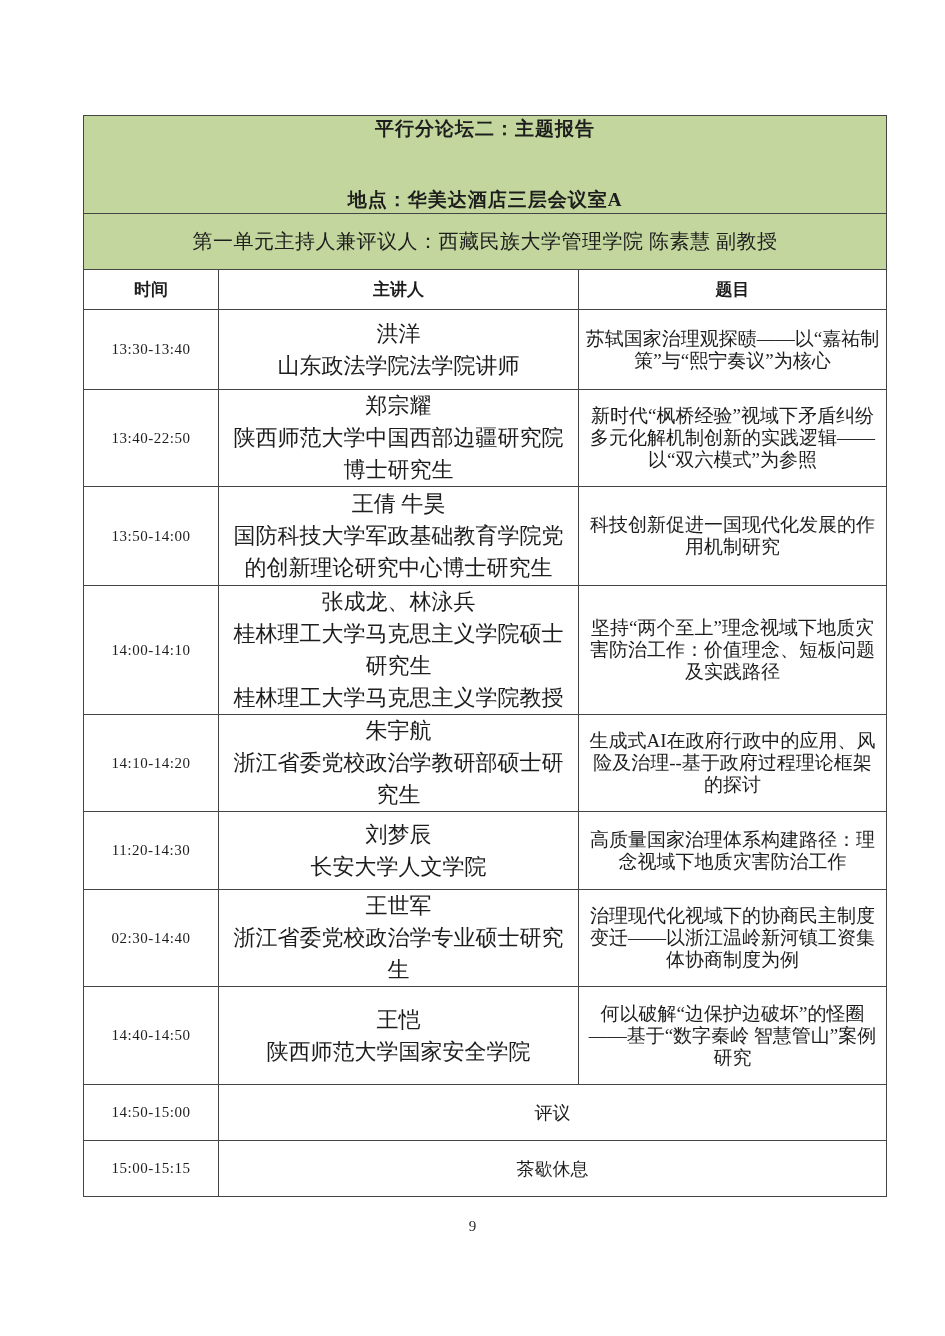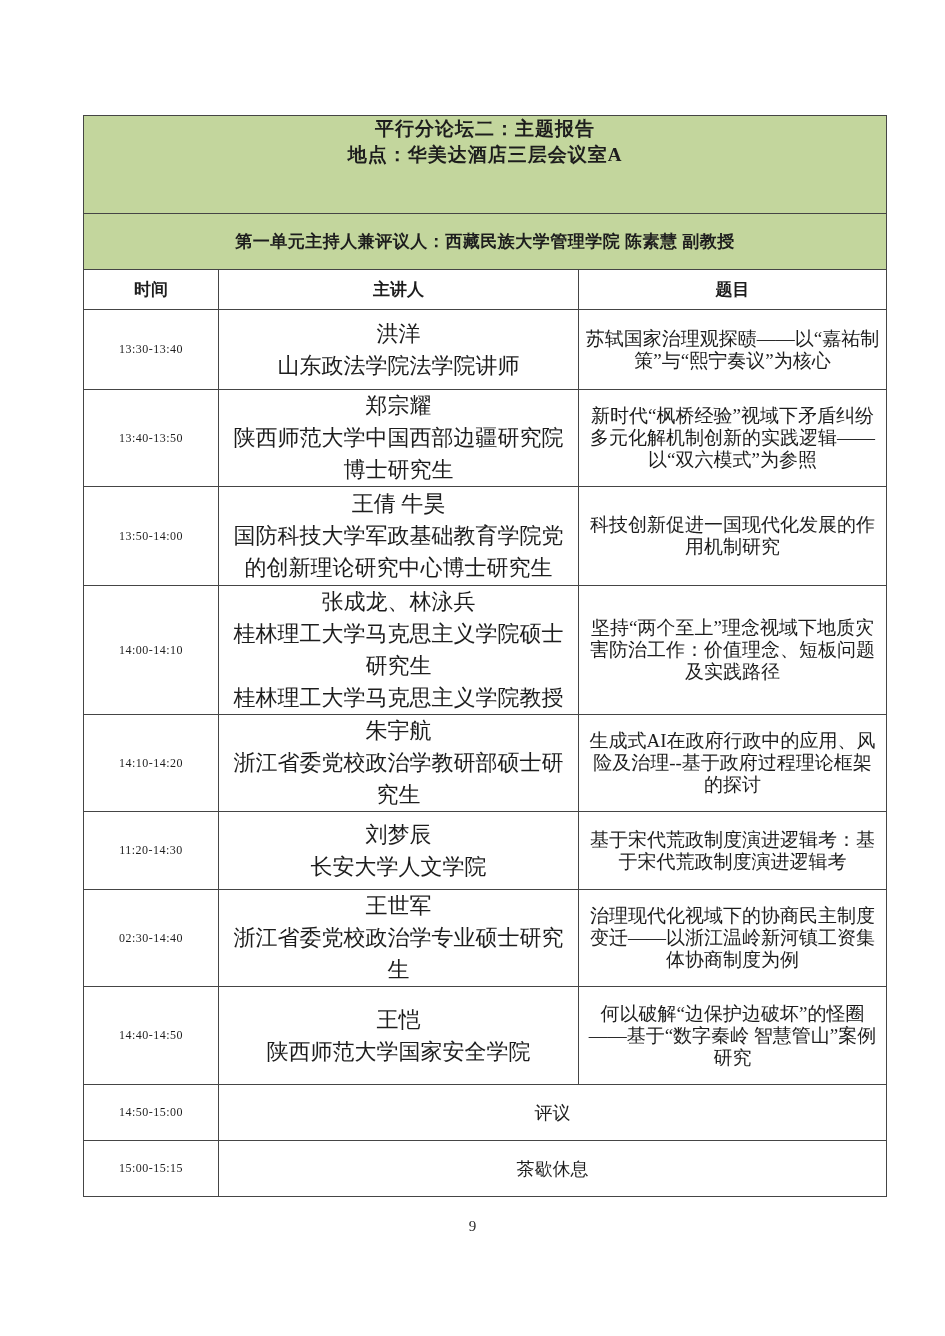--- a/index.html
+++ b/index.html
@@ -18,29 +18,29 @@
     table-layout:fixed;
   }
   .ptable td{
     border:1.5px solid #454545;
     text-align:center;
     vertical-align:middle;
     padding:0 6px;
   }
   .green{background:#c3d69d;}
   .title-cell-inner{
-    display:flex;flex-direction:column;justify-content:flex-start;
+    display:flex;flex-direction:column;justify-content:space-between;
     height:97px;
   }
   .forum-title,.forum-location{
     font-weight:bold;font-size:19px;letter-spacing:1px;
   }
-  .unit-header{font-weight:bold;font-size:17px;letter-spacing:0.5px;}
+  .unit-header{font-weight:normal;font-size:20px;letter-spacing:0.5px;}
   .col-header{font-weight:bold;font-size:17px;}
-  .time-cell{font-size:12px;letter-spacing:0.5px;white-space:nowrap;}
+  .time-cell{font-size:15px;letter-spacing:0.5px;white-space:nowrap;}
   .speaker-cell div{font-size:22px;line-height:32px;}
   .topic-cell{font-size:19px;line-height:22px;}
   .activity-cell{font-size:18px;}
   .page-number{
     position:absolute;left:0;right:0;top:1218px;
     text-align:center;font-size:15px;color:#2a2a2a;
   }
 </style>
 </head>
 <body>
@@ -78,21 +78,21 @@
       <td class="time-cell">13:30-13:40</td>
       <td class="speaker-cell">
         <div>洪洋</div>
         <div>山东政法学院法学院讲师</div>
         <div></div>
       </td>
       <td class="topic-cell">苏轼国家治理观探赜——以“嘉祐制策”与“熙宁奏议”为核心</td>
     </tr>
 
     <tr style="height:97px">
-      <td class="time-cell">13:40-13:50</td>
+      <td class="time-cell">13:40-22:50</td>
       <td class="speaker-cell">
         <div>郑宗耀</div>
         <div>陕西师范大学中国西部边疆研究院博士研究生</div>
         <div></div>
       </td>
       <td class="topic-cell">新时代“枫桥经验”视域下矛盾纠纷多元化解机制创新的实践逻辑——以“双六模式”为参照</td>
     </tr>
 
     <tr style="height:99px">
       <td class="time-cell">13:50-14:00</td>
@@ -124,21 +124,21 @@
       <td class="topic-cell">生成式AI在政府行政中的应用、风险及治理--基于政府过程理论框架的探讨</td>
     </tr>
 
     <tr style="height:78px">
       <td class="time-cell">11:20-14:30</td>
       <td class="speaker-cell">
         <div>刘梦辰</div>
         <div>长安大学人文学院</div>
         <div></div>
       </td>
-      <td class="topic-cell">基于宋代荒政制度演进逻辑考：基于宋代荒政制度演进逻辑考</td>
+      <td class="topic-cell">高质量国家治理体系构建路径：理念视域下地质灾害防治工作</td>
     </tr>
 
     <tr style="height:96px">
       <td class="time-cell">02:30-14:40</td>
       <td class="speaker-cell">
         <div>王世军</div>
         <div>浙江省委党校政治学专业硕士研究生</div>
         <div></div>
       </td>
       <td class="topic-cell">治理现代化视域下的协商民主制度变迁——以浙江温岭新河镇工资集体协商制度为例</td>

